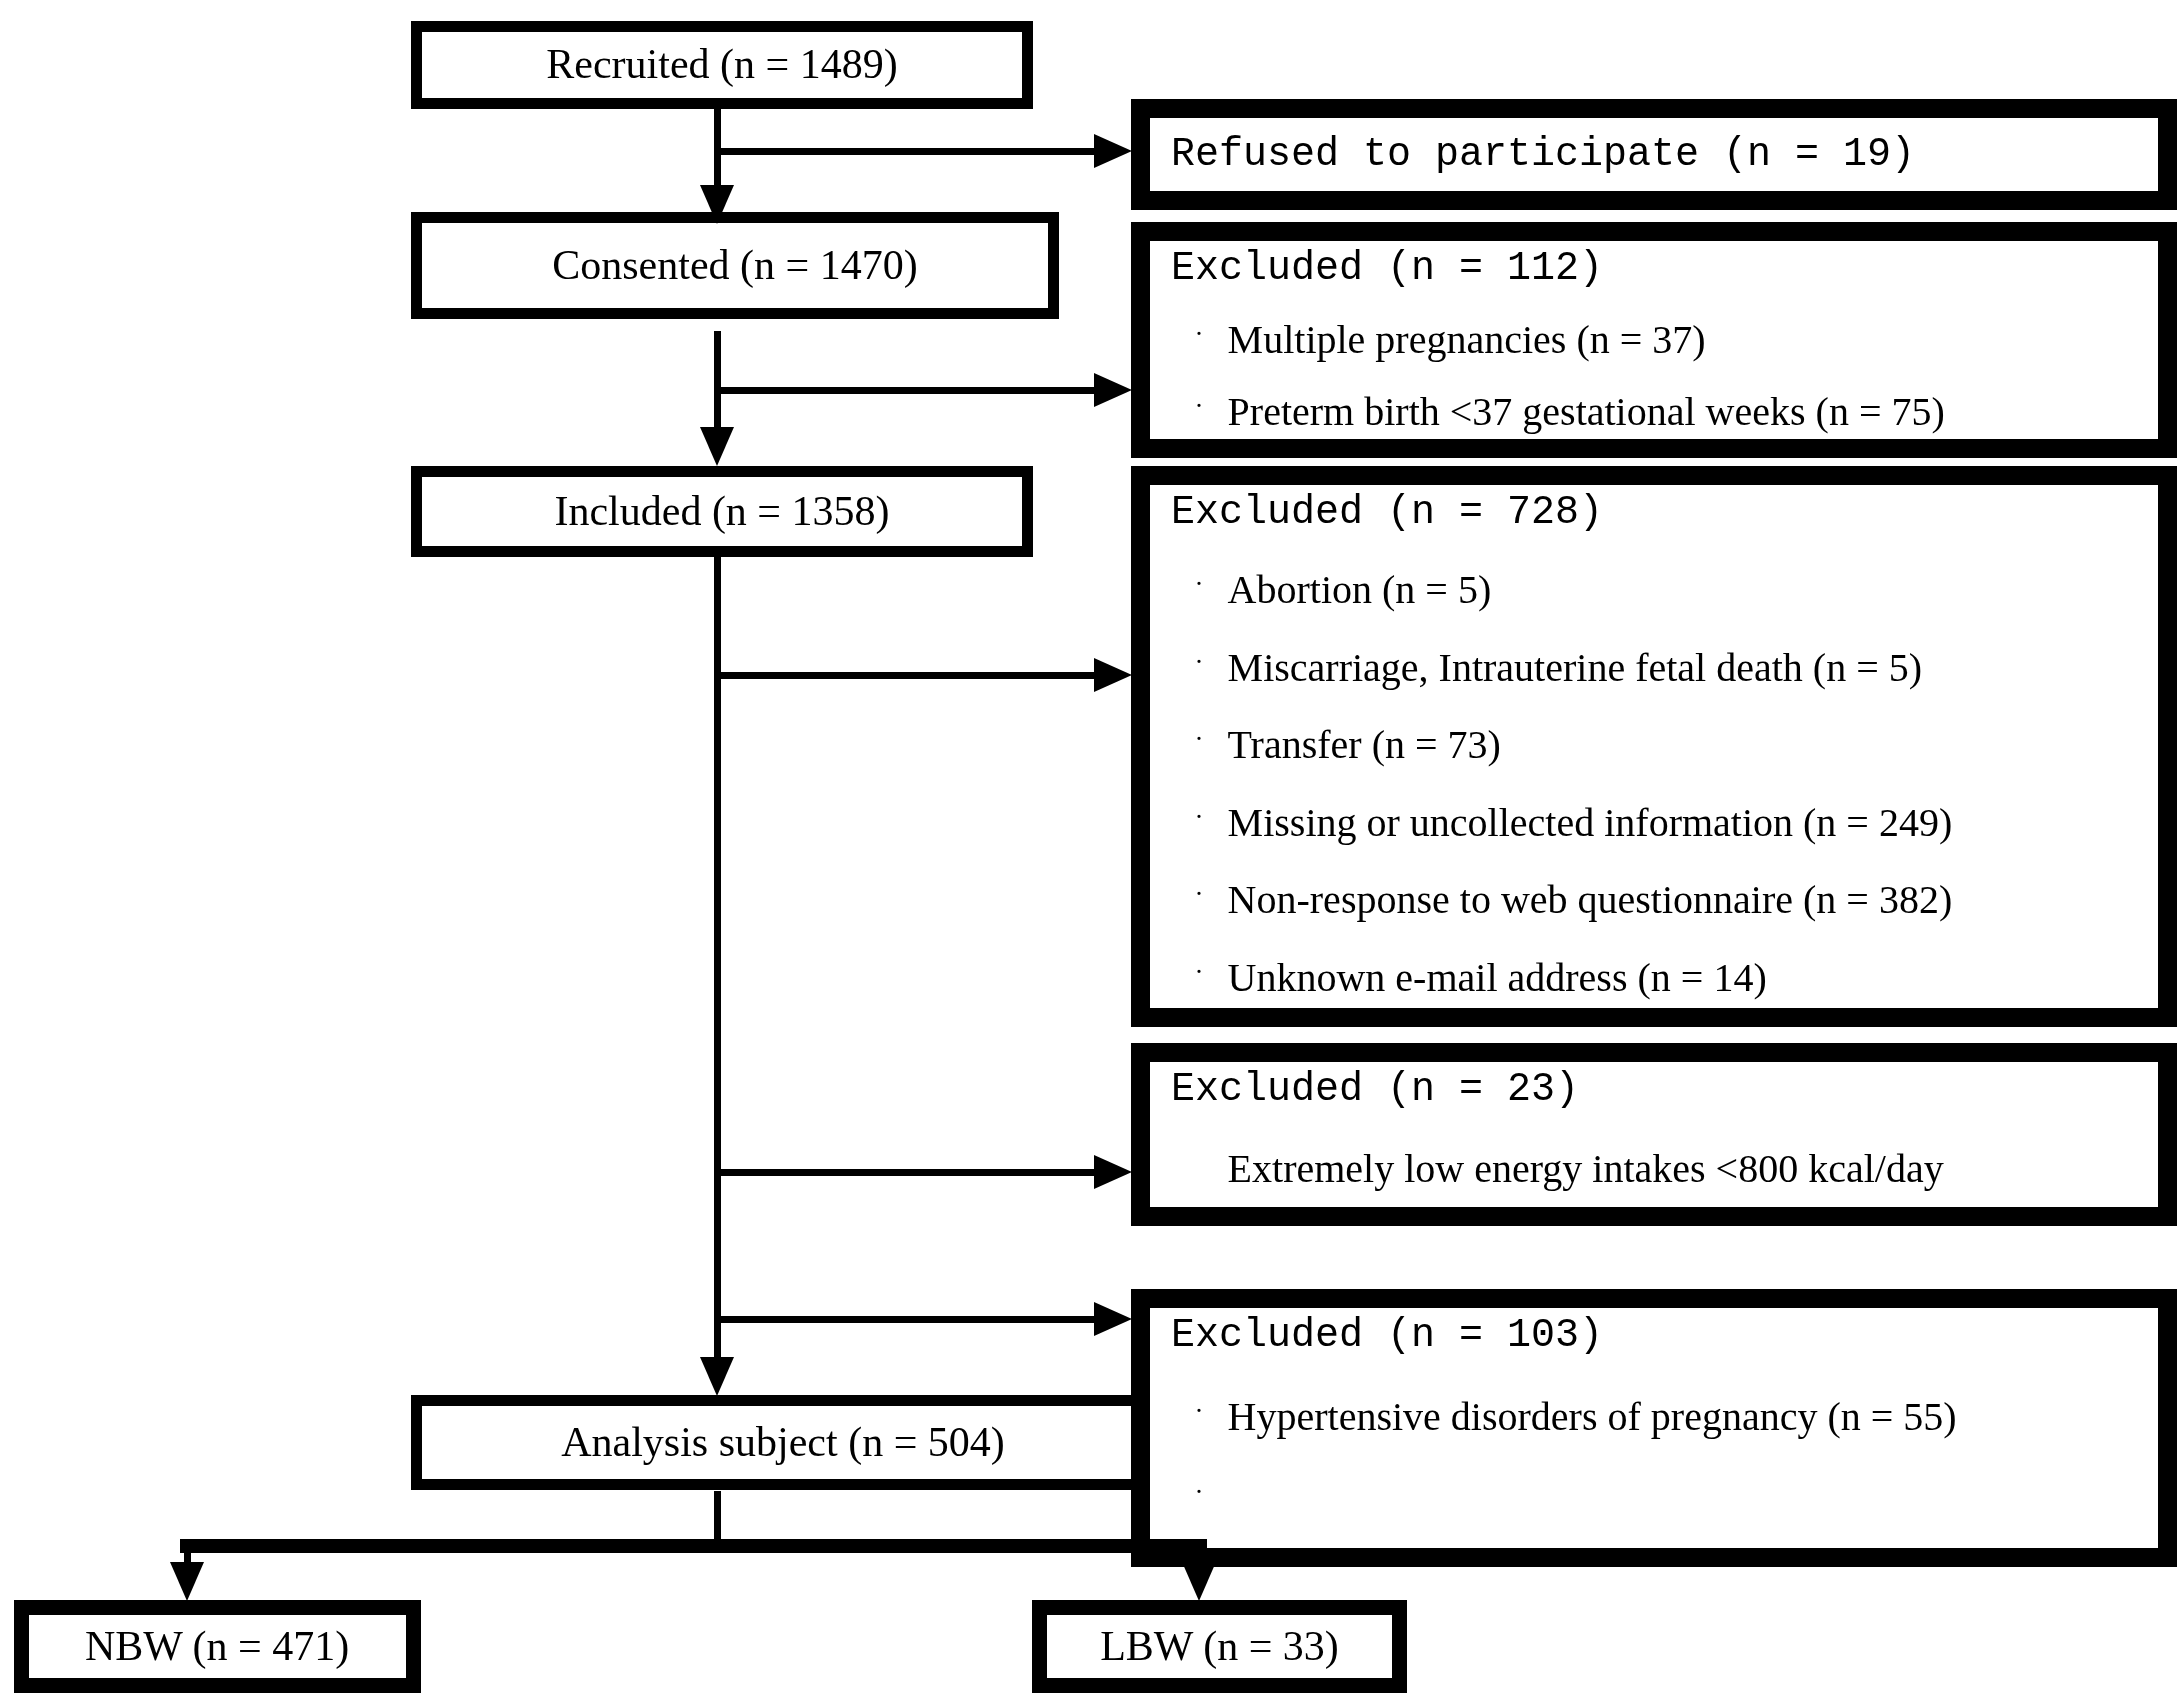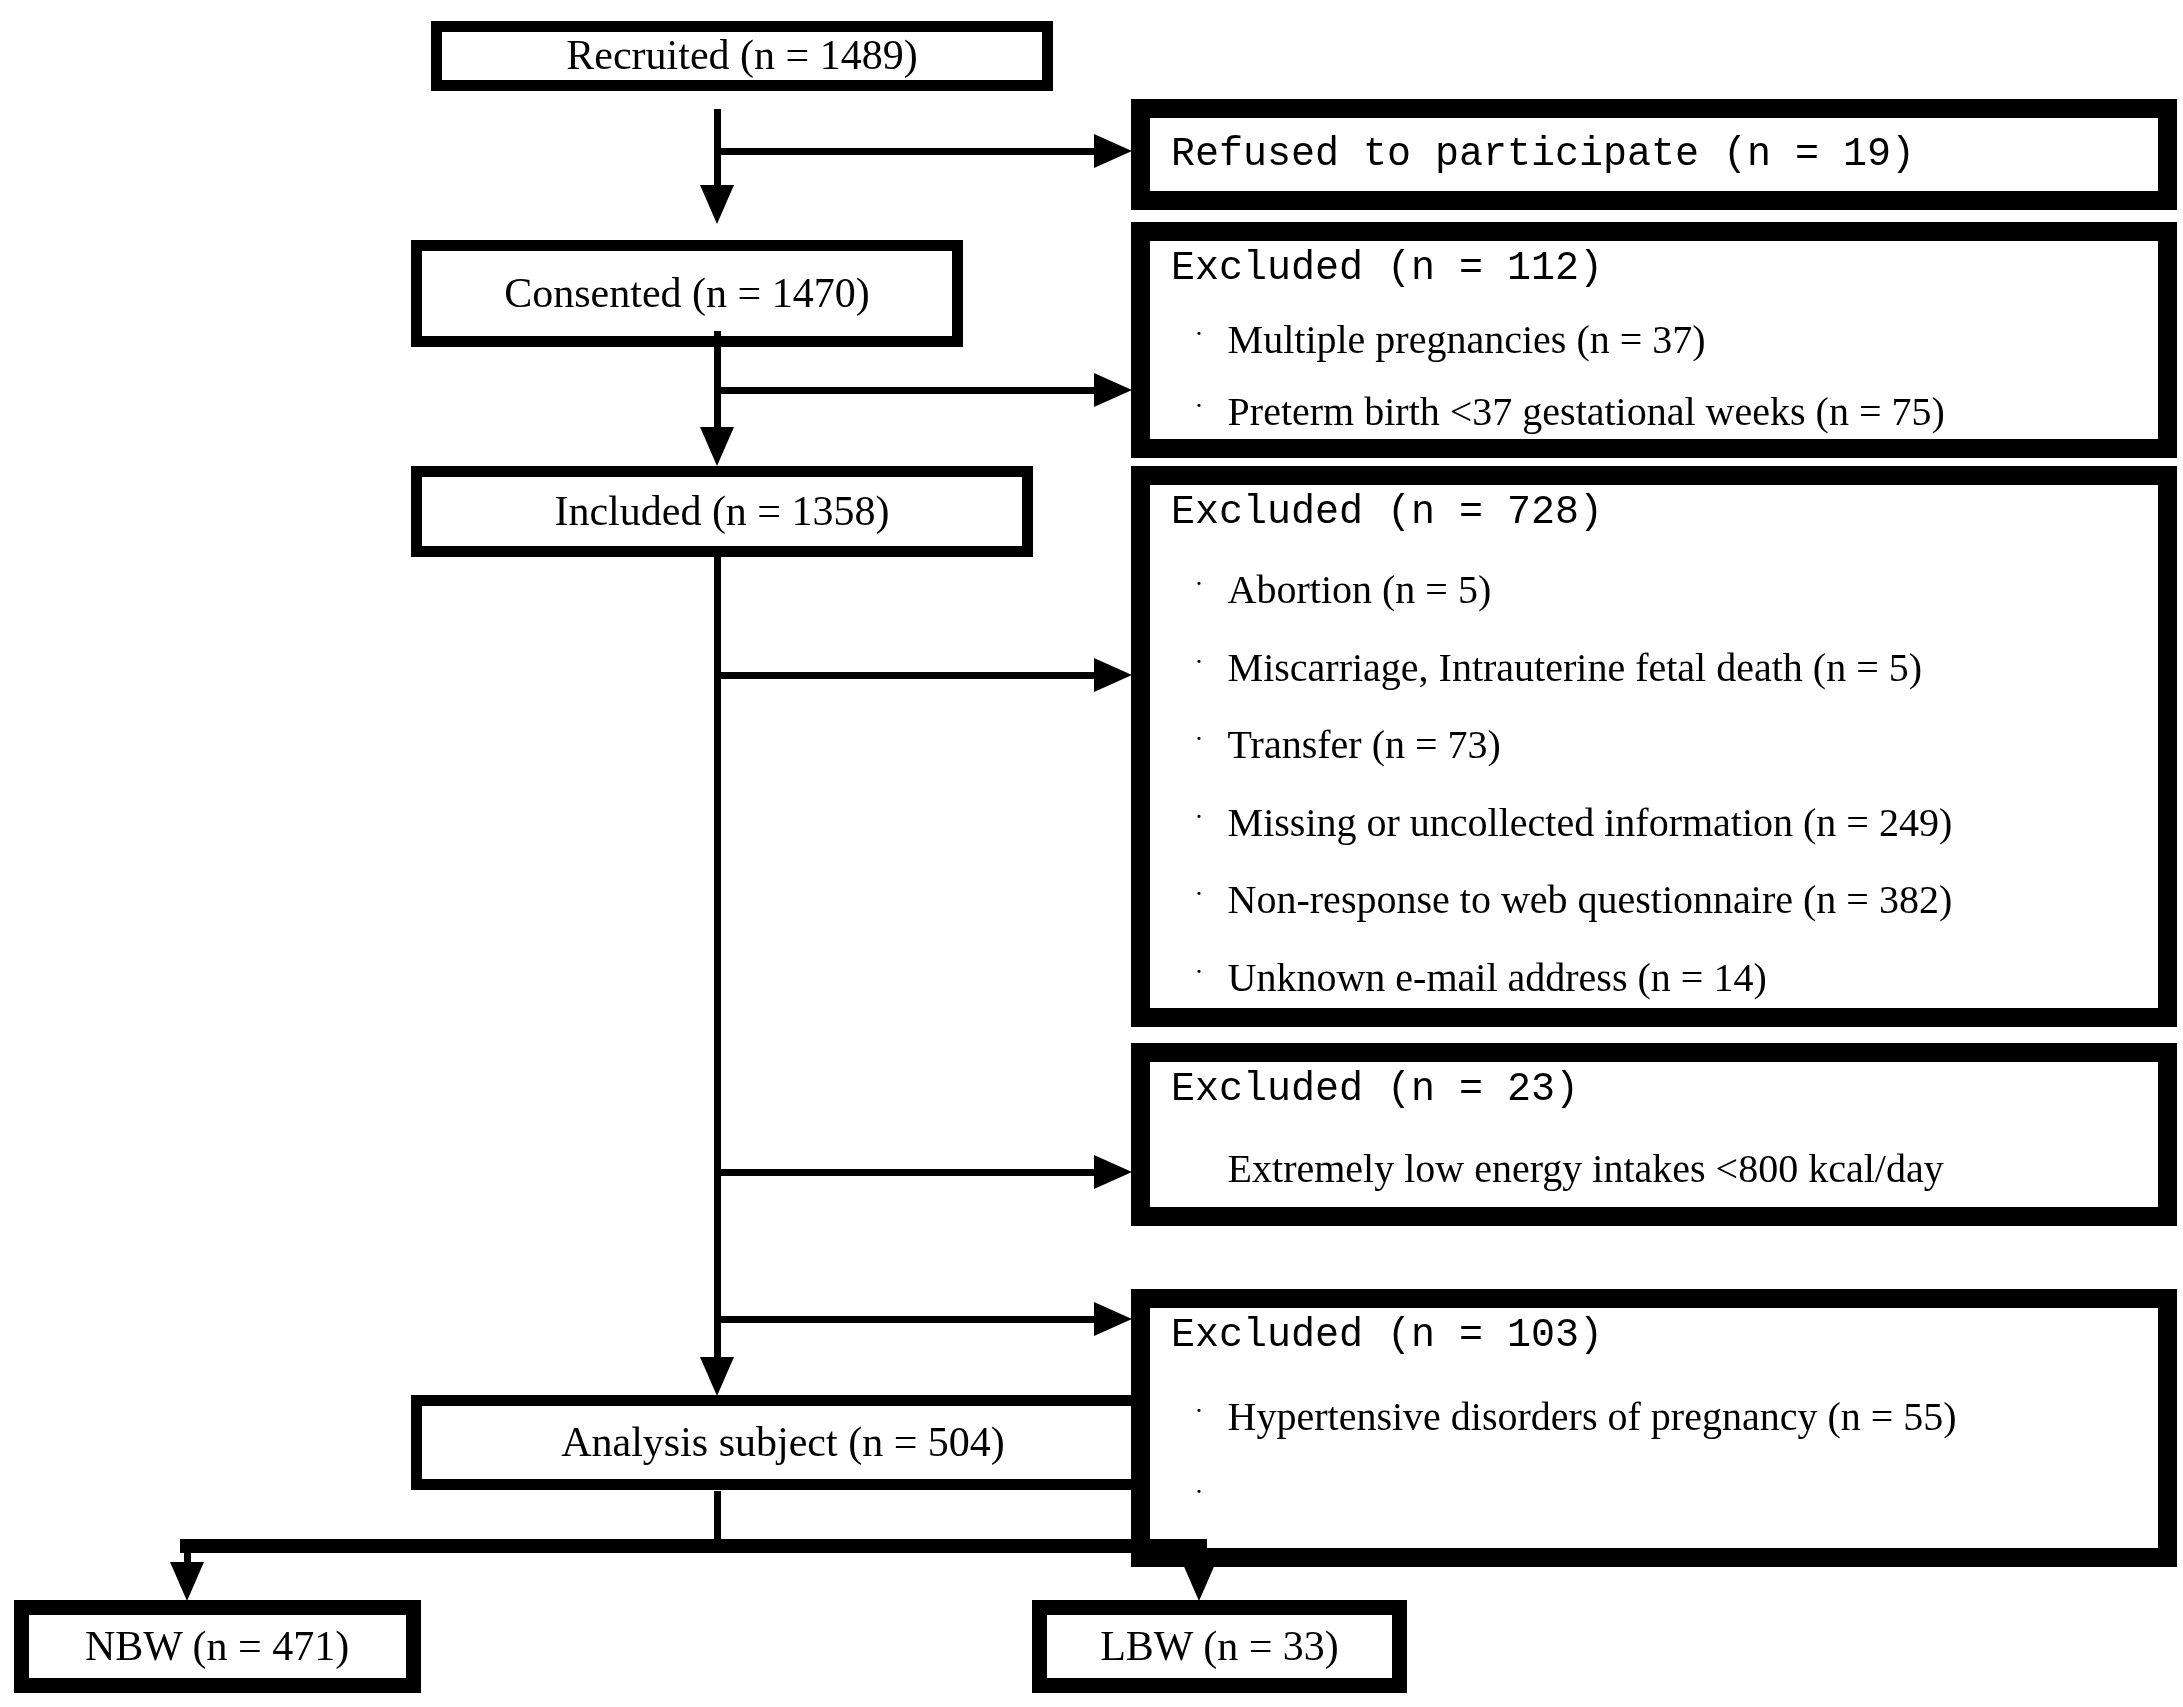--- a/index.html
+++ b/index.html
@@ -19,22 +19,22 @@
     box-sizing: border-box;
     border: 11.8px solid #000;
     background: #fff;
     display: flex;
     align-items: center;
     justify-content: center;
     text-align: center;
   }
   .mbox span { font-size: 42px; line-height: 47px; white-space: nowrap; }
 
-  #box-recruited { left: 431px; top: 20.6px;   width: 622px; height: 70px; }
-  #box-consented { left: 411px; top: 240px;  width: 552px; height: 107px; }
+  #box-recruited { left: 411px; top: 20.6px;   width: 622px; height: 88px; }
+  #box-consented { left: 411px; top: 212px;  width: 648px; height: 107px; }
   #box-included  { left: 411px; top: 466px;  width: 622px; height: 91px; }
   #box-analysis  { left: 411px; top: 1395px; width: 744px; height: 95px; }
   #box-nbw { left: 13.6px;   top: 1600px; width: 407px; height: 93px; border-width: 15.3px; }
   #box-lbw { left: 1032px; top: 1600px; width: 375px; height: 93px; border-width: 15.3px; }
 
   
   .sbox {
     position: absolute;
     box-sizing: border-box;
     border: 19px solid #000;

